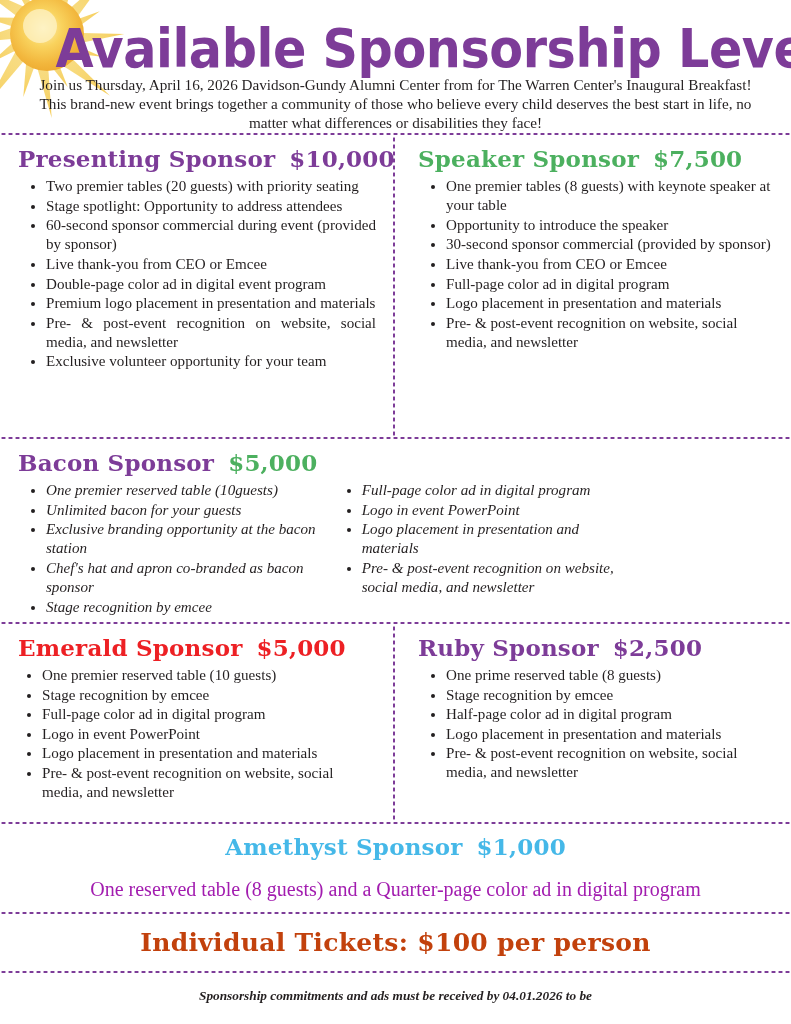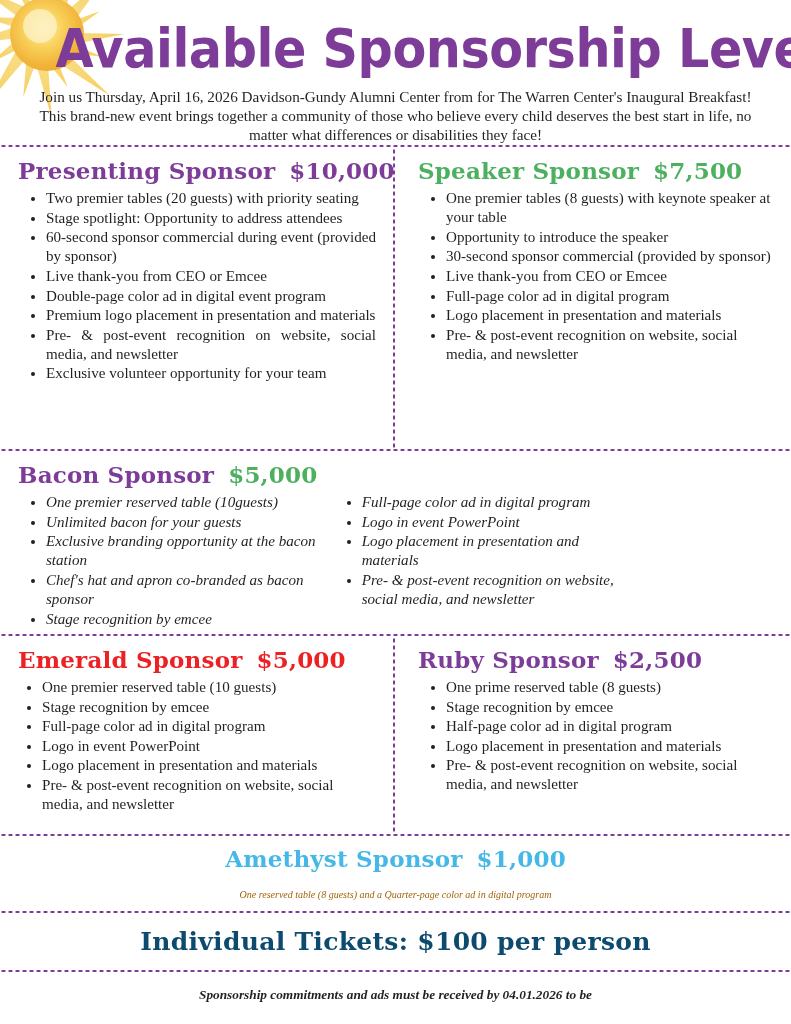--- a/index.html
+++ b/index.html
@@ -41,21 +41,21 @@
     font-weight: bold;
     font-size: 53px;
     line-height: 1.0;
     letter-spacing: -0.5px;
     color: #7d3c98;
     transform: scaleX(0.93);
     transform-origin: center;
     white-space: nowrap;
   }
   .intro {
-    margin: 12px auto 0 auto;
+    margin: 0 auto 0 auto;
     width: 740px;
     text-align: center;
     font-size: 15.2px;
     line-height: 1.26;
     color: #231f20;
   }
 
   
   .hrule {
     height: 4px;
@@ -128,35 +128,34 @@
   .center-block {
     text-align: center;
     padding: 9px 10px 9px 10px;
   }
   .center-block .tier-head {
     text-align: center;
     margin-bottom: 16px;
     font-size: 23px;
   }
   .center-line {
-    font-size: 10px;
+    font-size: 20px;
     line-height: 1.3;
-    color: #a16207;
-    font-style: italic;
+    color: #a21caf;
   }
   .tickets-block {
     text-align: center;
     padding: 13px 10px 13px 10px;
   }
   .tickets-block .tickets-title {
     margin: 0;
     font-family: "DejaVu Serif", "Liberation Serif", serif;
     font-weight: bold;
     font-size: 25px;
-    color: #0c4a6e;
+    color: #c2410c;
     letter-spacing: 0.3px;
   }
 
   
   .footer {
     text-align: center;
     padding: 13px 40px 0 40px;
     font-weight: bold;
     font-style: italic;
     font-size: 13.3px;

